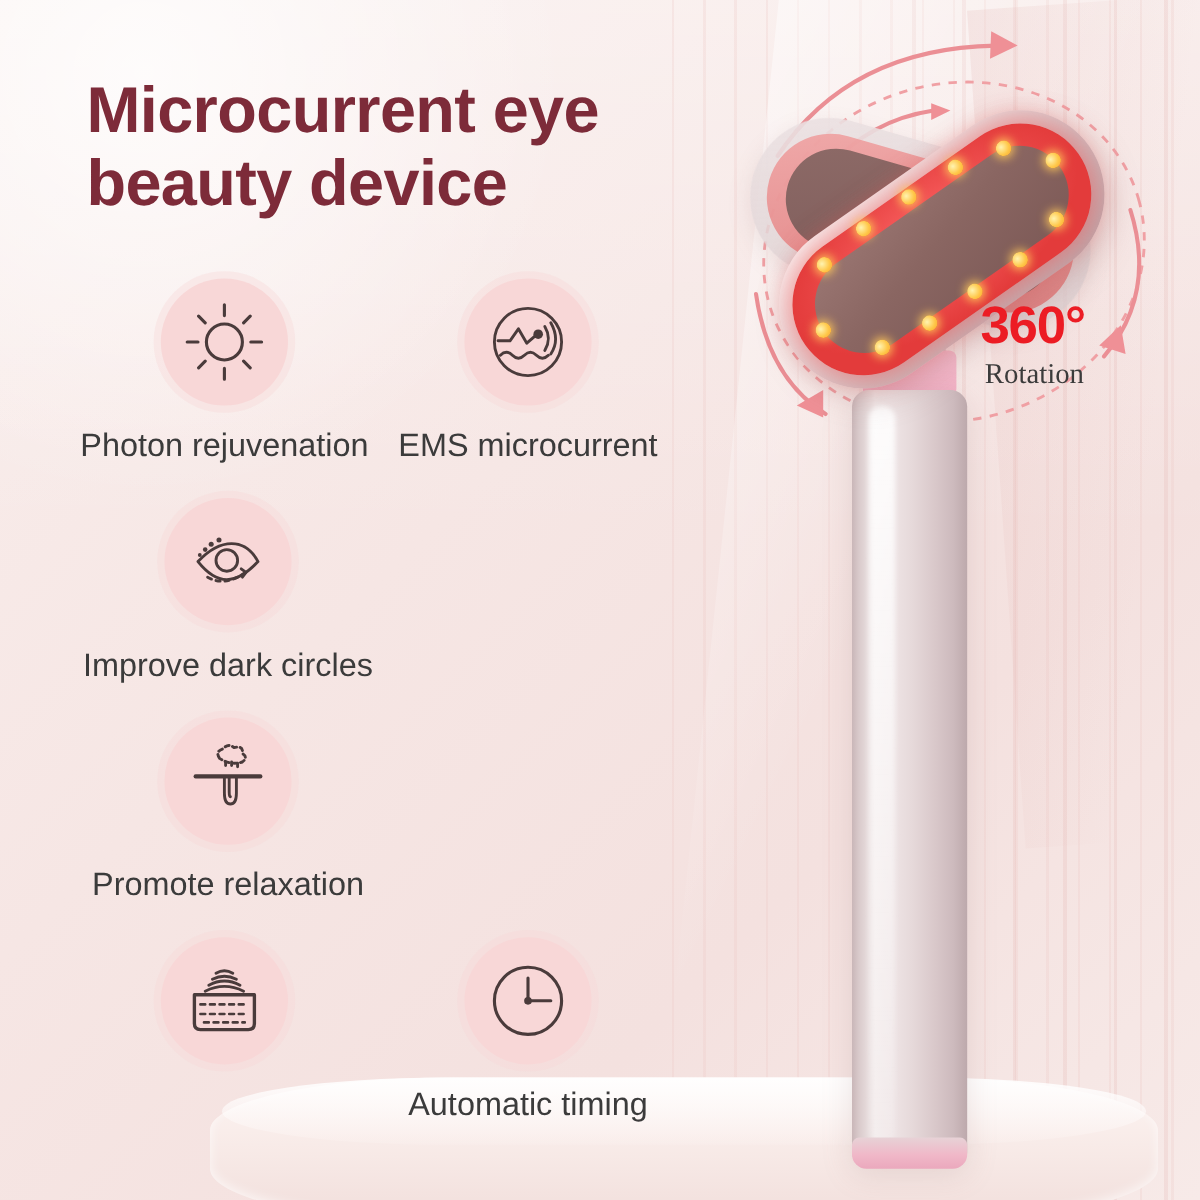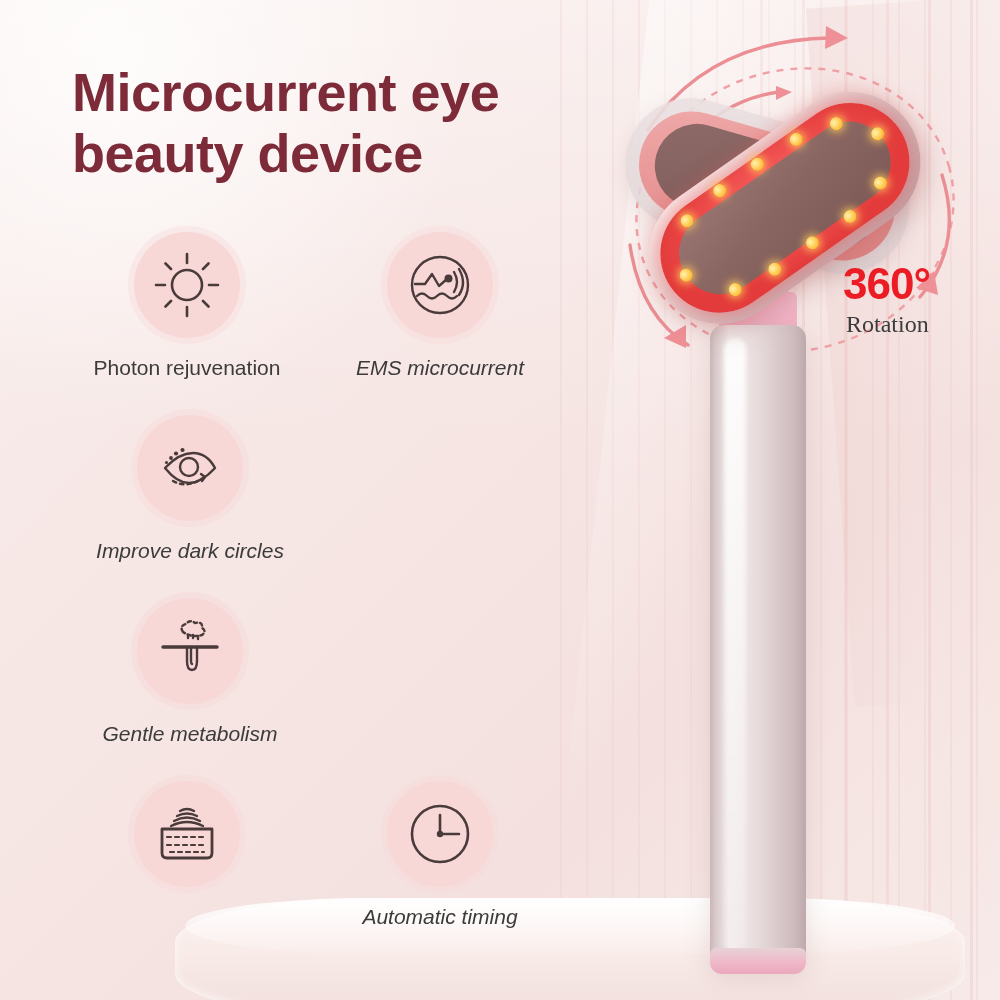--- a/index.html
+++ b/index.html
@@ -66,30 +66,30 @@
     letter-spacing:-.5px;
   }
   .headline .l2 { display:block; }
 
   
   .features {
     position:absolute; left:62px; top:232px; width:540px;
   }
   .frow { display:flex; height:183px; }
   .fcell { width:250px; display:flex; flex-direction:column; align-items:center; }
-  .fcell.right { margin-left:3px;font-style:italic; }
+  .fcell.right { margin-left:3px; }
   .bubble {
     width:106px; height:106px; border-radius:50%;
     background:#f8d7d7;
     display:flex; align-items:center; justify-content:center;
     box-shadow:0 0 0 6px rgba(248,215,215,.38);
   }
   .bubble svg { display:block; }
   .flabel {
-    margin-top:18px; font-size:21px; color:#3b3b3b;
+    margin-top:18px; font-size:27px; color:#3b3b3b;
     font-family:"Liberation Sans", sans-serif; white-space:nowrap;
   }
 
   
   .device { position:absolute; left:600px; top:20px; width:400px; height:980px; }
 
   .handle {
     position:absolute; left:110px; top:305px; width:96px; height:645px;
     border-radius:14px 14px 10px 10px;
     background:linear-gradient(90deg,
@@ -166,21 +166,21 @@
   .led {
     position:absolute; width:13px; height:13px; border-radius:50%;
     background:radial-gradient(circle at 40% 35%, #fff3b0, #ffc84a 55%, #f8a12c 100%);
     box-shadow:0 0 8px 2px rgba(255,200,90,.9);
   }
 
   
   .arcs { position:absolute; left:-10px; top:-10px; width:420px; height:420px; }
 
   .rot-label {
-    position:absolute; left:843px; top:250px; text-align:left;margin-top:12px;
+    position:absolute; left:817px; top:250px; text-align:center;
   }
   .rot-360 {
     font-size:44px; font-weight:bold; color:#ec1c24; line-height:1;
     letter-spacing:-1px;
   }
   .rot-word {
     font-size:24px; color:#3b3b3b; margin-top:6px; line-height:1;
     padding-left:3px;
     font-family:Liberation Serif, serif;
   }
@@ -268,21 +268,21 @@
           <svg width="74" height="74" viewBox="0 0 74 74">
             <g fill="none" stroke="#4a3b3b" stroke-width="2.4" stroke-linecap="round" stroke-linejoin="round">
               <path d="M30 18 q-4 -6 3 -8 q4 -5 9 -1 q8 -2 7 5 q5 3 0 7 q-10 3 -19 -3 z" stroke-dasharray="3.5 3"></path>
               <path d="M35 21 v6 M40 21 v6 M45 22 v5" stroke-dasharray="3 3"></path>
               <path d="M10 33 H64" stroke-width="3.4"></path>
               <path d="M34 33 v14 q0 9 5 9 q5 0 5 -9 V33"></path>
               <path d="M38 34 v12 q0 4 1 4"></path>
             </g>
           </svg>
         </div>
-        <div class="flabel">Gentle metabolism</div>
+        <div class="flabel">Promote relaxation</div>
       </div>
     </div>
 
     <div class="frow">
 
       <div class="fcell">
         <div class="bubble">
           <svg width="74" height="74" viewBox="0 0 74 74">
             <g fill="none" stroke="#4a3b3b" stroke-width="2.4" stroke-linecap="round" stroke-linejoin="round">
               <path d="M30 14 q7 -4 14 0"></path>

